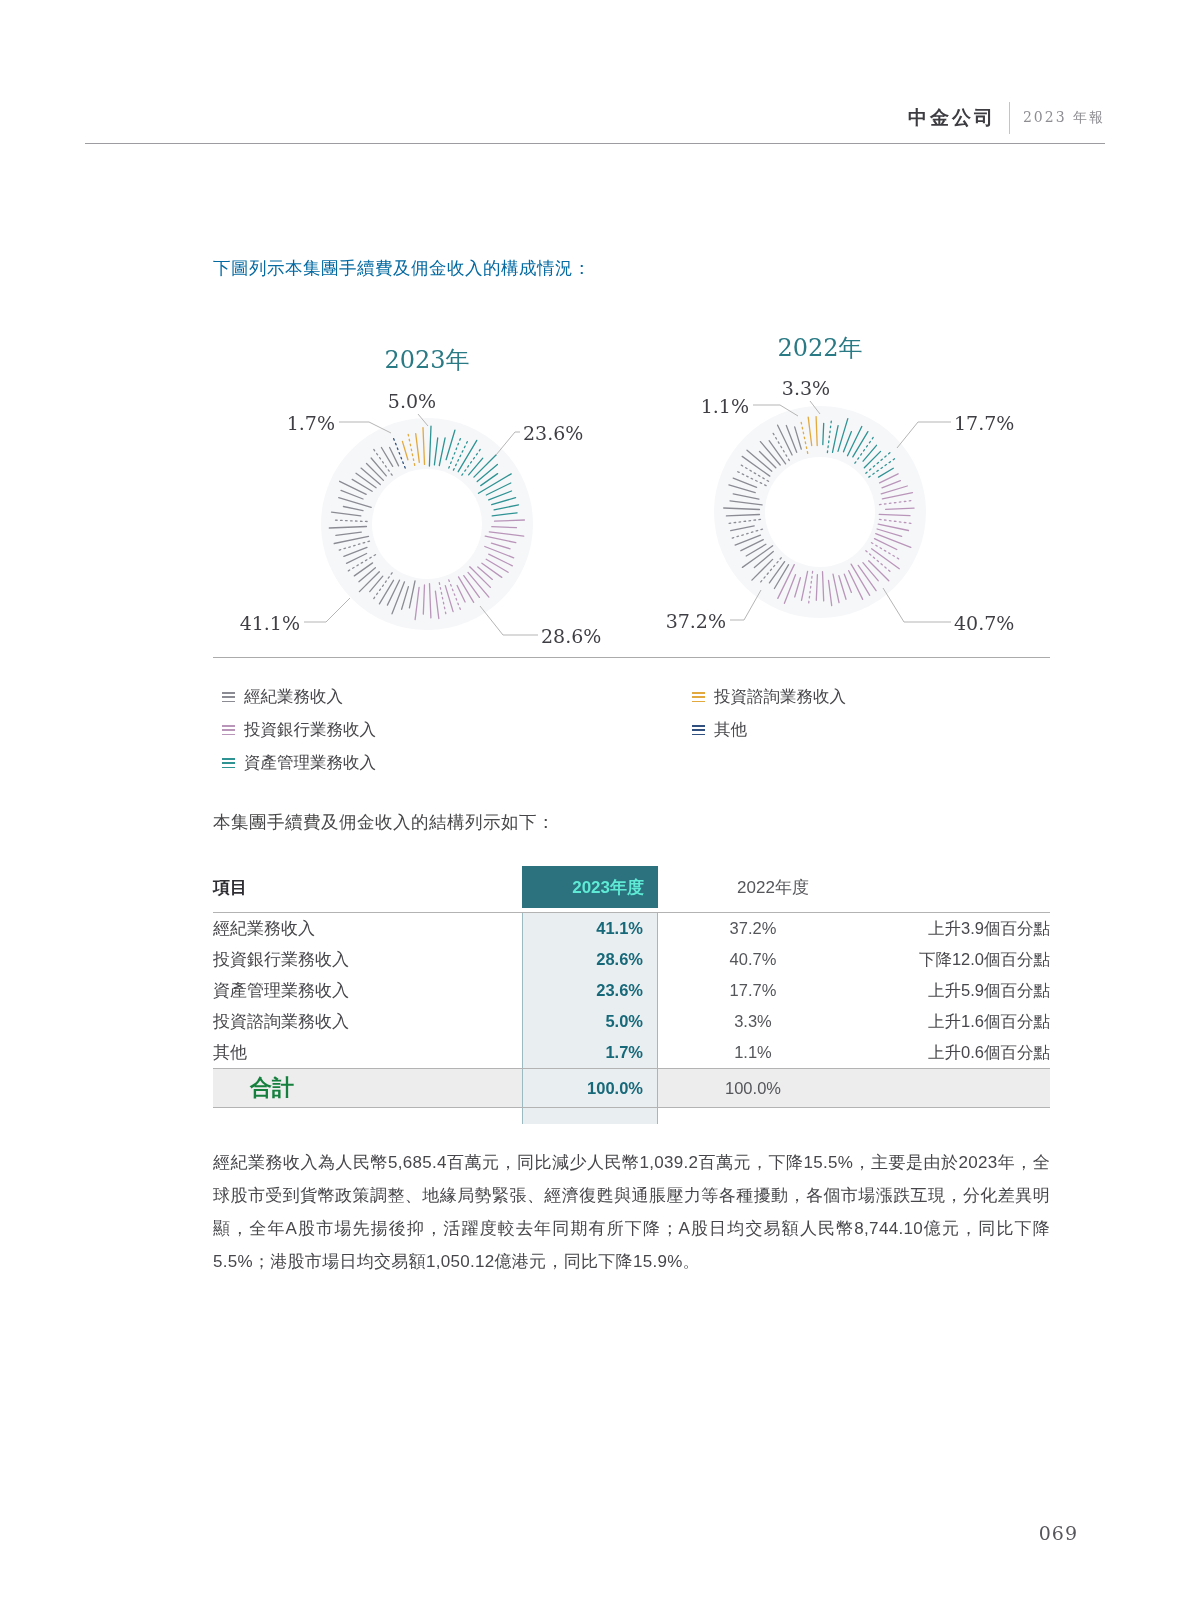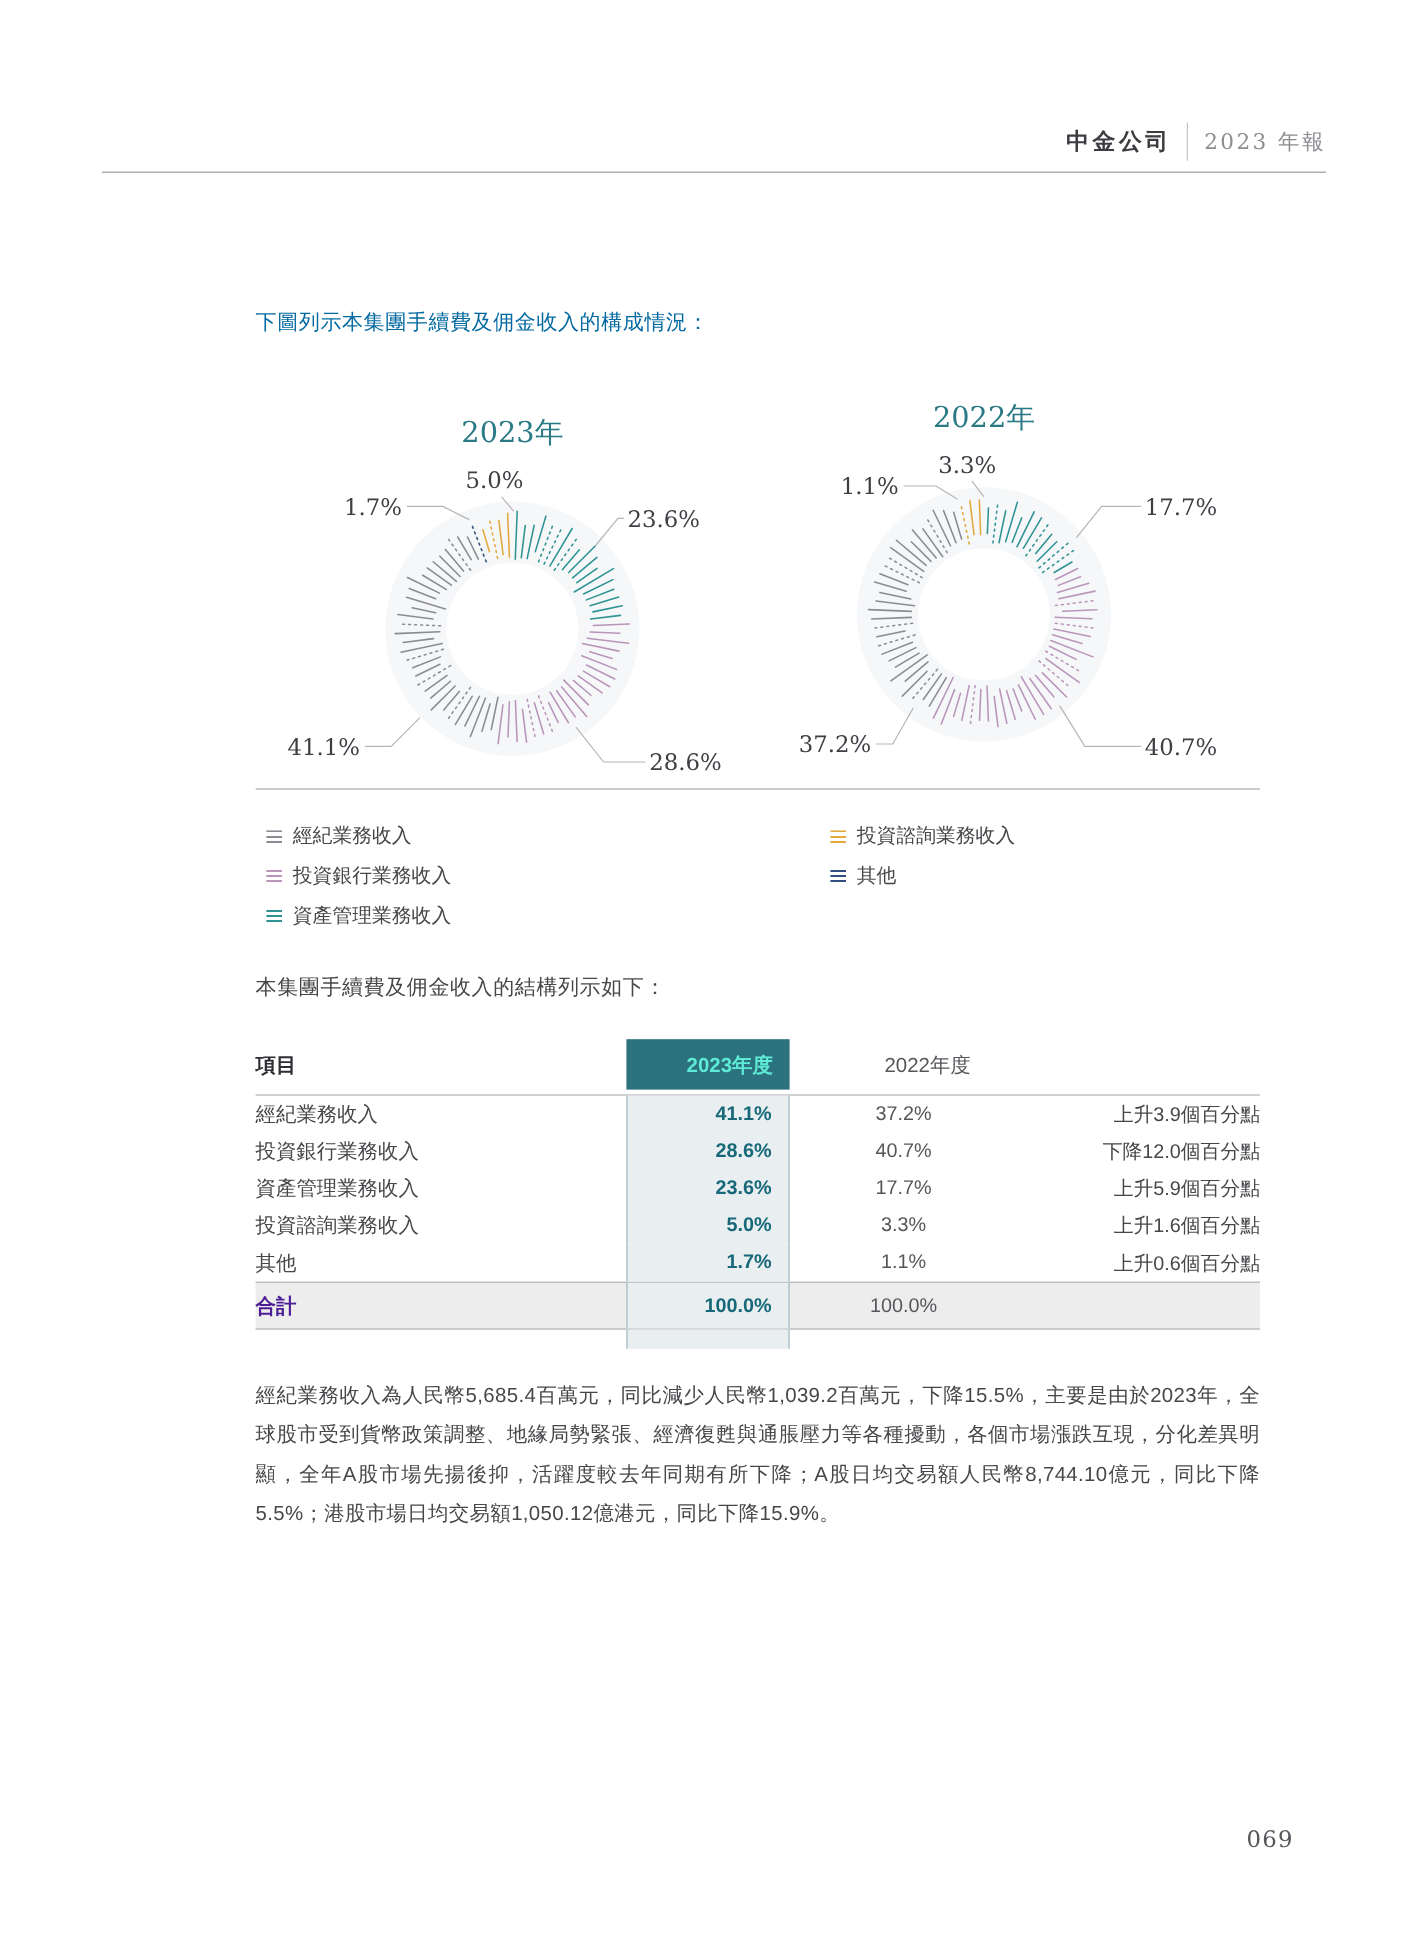--- a/index.html
+++ b/index.html
@@ -3,21 +3,21 @@
 <meta charset="utf-8">
 <style>
   html,body{margin:0;padding:0;background:#ffffff;}
   .page{position:relative;width:1190px;height:1615px;background:#ffffff;overflow:hidden;
         font-family:"Liberation Sans","DejaVu Sans",sans-serif;}
 
   
   .masthead{position:absolute;top:102px;left:85px;width:1020px;display:flex;justify-content:flex-end;align-items:center;}
   .company{font-family:Liberation Mono, monospace;font-weight:700;font-size:19px;color:#3c3c41;letter-spacing:3px;}
   .vr{width:1px;height:32px;background:#c4c4c8;margin:0 13px;}
-  .edition{font-family:"DejaVu Serif","Liberation Serif",serif;font-size:18px;color:#8d8d92;letter-spacing:2px;}
+  .edition{font-family:"DejaVu Serif","Liberation Serif",serif;font-size:14px;color:#8d8d92;letter-spacing:2px;}
   .top-rule{position:absolute;top:143px;left:85px;width:1020px;height:1px;background:#9c9ca1;}
 
   .intro{position:absolute;top:256px;left:213px;font-size:17.5px;color:#0369a1;letter-spacing:.5px;}
 
   
   .donut-fig{position:absolute;width:400px;height:320px;}
   .fig-2023{left:215px;top:322px;}
   .fig-2022{left:620px;top:322px;}
   .donut-title{position:absolute;top:10px;left:0;width:400px;text-align:center;
                font-family:"DejaVu Serif","Liberation Serif",serif;font-size:24px;color:#2a7a85;}
@@ -48,21 +48,21 @@
   .th-change{display:flex;align-items:center;justify-content:flex-end;font-weight:700;font-size:17px;color:#2e2e33;}
   .t-body{border-top:1px solid #b3b3b3;margin-top:4px;}
   .t-row{height:31px;}
   .td-item{display:flex;align-items:center;font-size:17px;color:#47474b;}
   .td-2023{background:#e9eef1;border-left:1px solid #9cbac1;border-right:1px solid #9cbac1;
            display:flex;align-items:center;justify-content:flex-end;padding-right:14px;
            font-weight:700;color:#17697a;font-size:16.5px;box-sizing:border-box;}
   .td-2022{display:flex;align-items:center;justify-content:center;color:#55565a;font-size:16.5px;}
   .td-change{display:flex;align-items:center;justify-content:flex-end;color:#47474b;font-size:16.5px;}
   .t-total{border-top:1px solid #b3b3b3;border-bottom:1px solid #b3b3b3;background:#ededee;height:38px;}
-  .t-total .td-item{font-weight:700;color:#4c1d95;font-size:17px;}
+  .t-total .td-item{font-weight:700;color:#15803d;font-size:22px;padding-left:37px;}
   .t-ext{height:16px;}
   .t-ext-col{grid-column:2;background:#e9eef1;border-left:1px solid #9cbac1;border-right:1px solid #9cbac1;}
 
   .paragraph{position:absolute;top:1146px;left:213px;width:837px;margin:0;
              font-size:17px;line-height:33px;color:#47474b;text-align:justify;letter-spacing:.3px;}
 
   .page-number{position:absolute;top:1522px;right:112px;
                font-family:"DejaVu Serif","Liberation Serif",serif;font-size:19px;color:#55555b;letter-spacing:1px;}
 
   .ptr{fill:none;stroke:#b5b5b5;stroke-width:1;}

